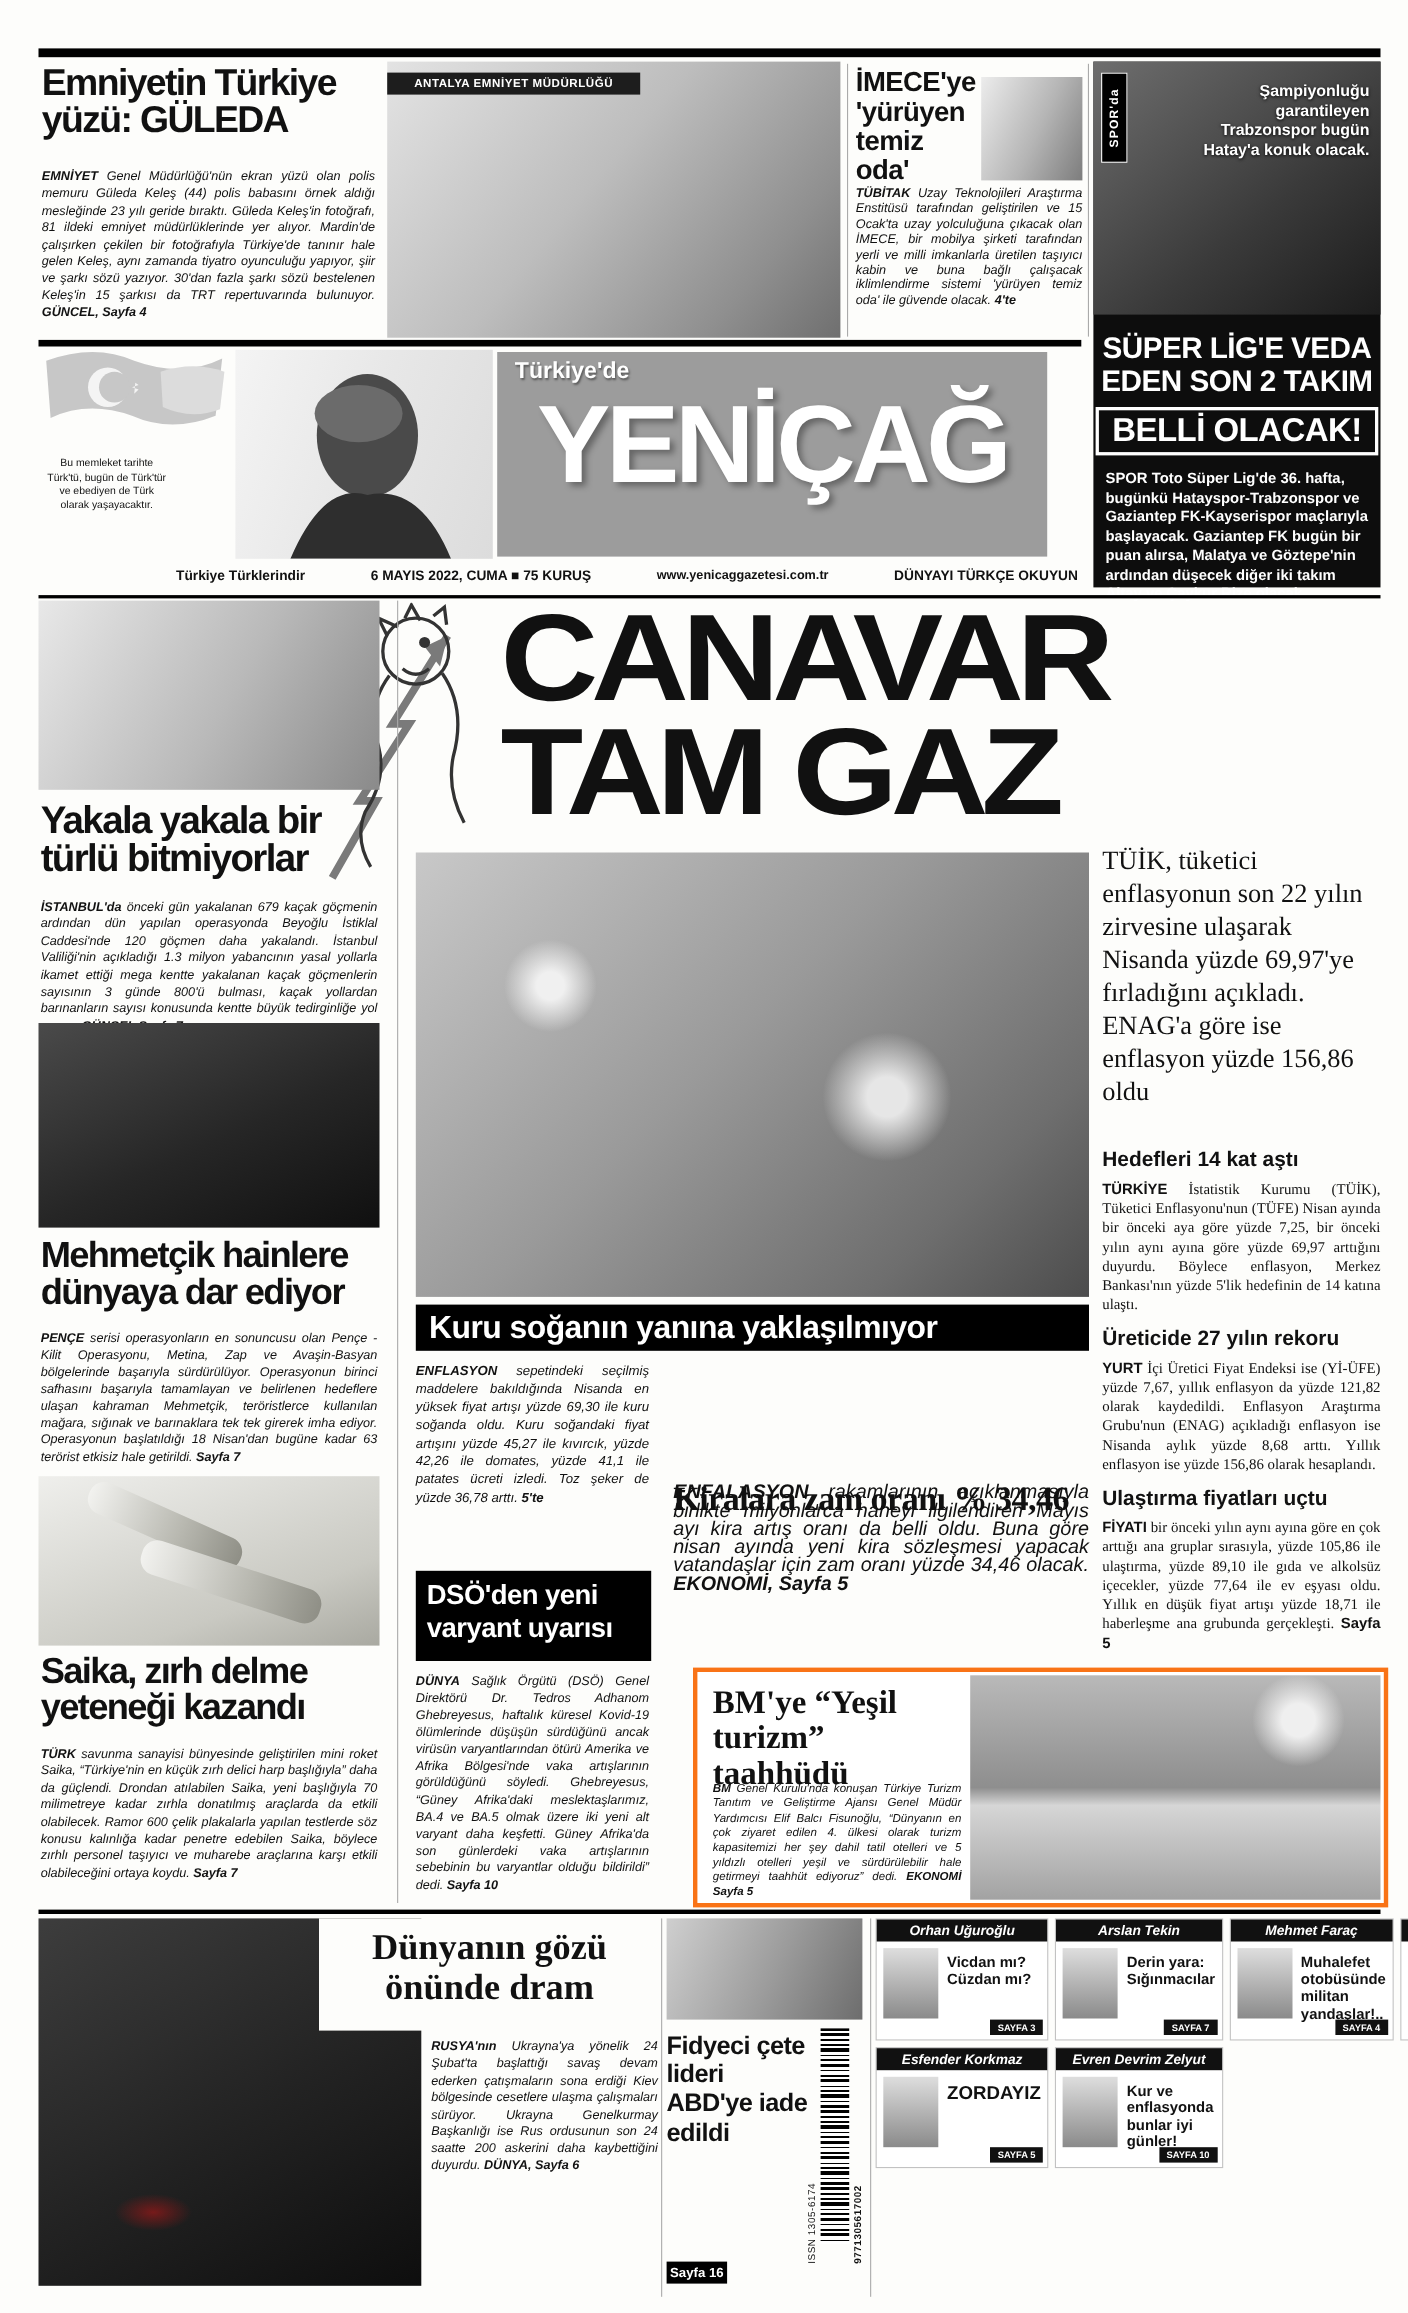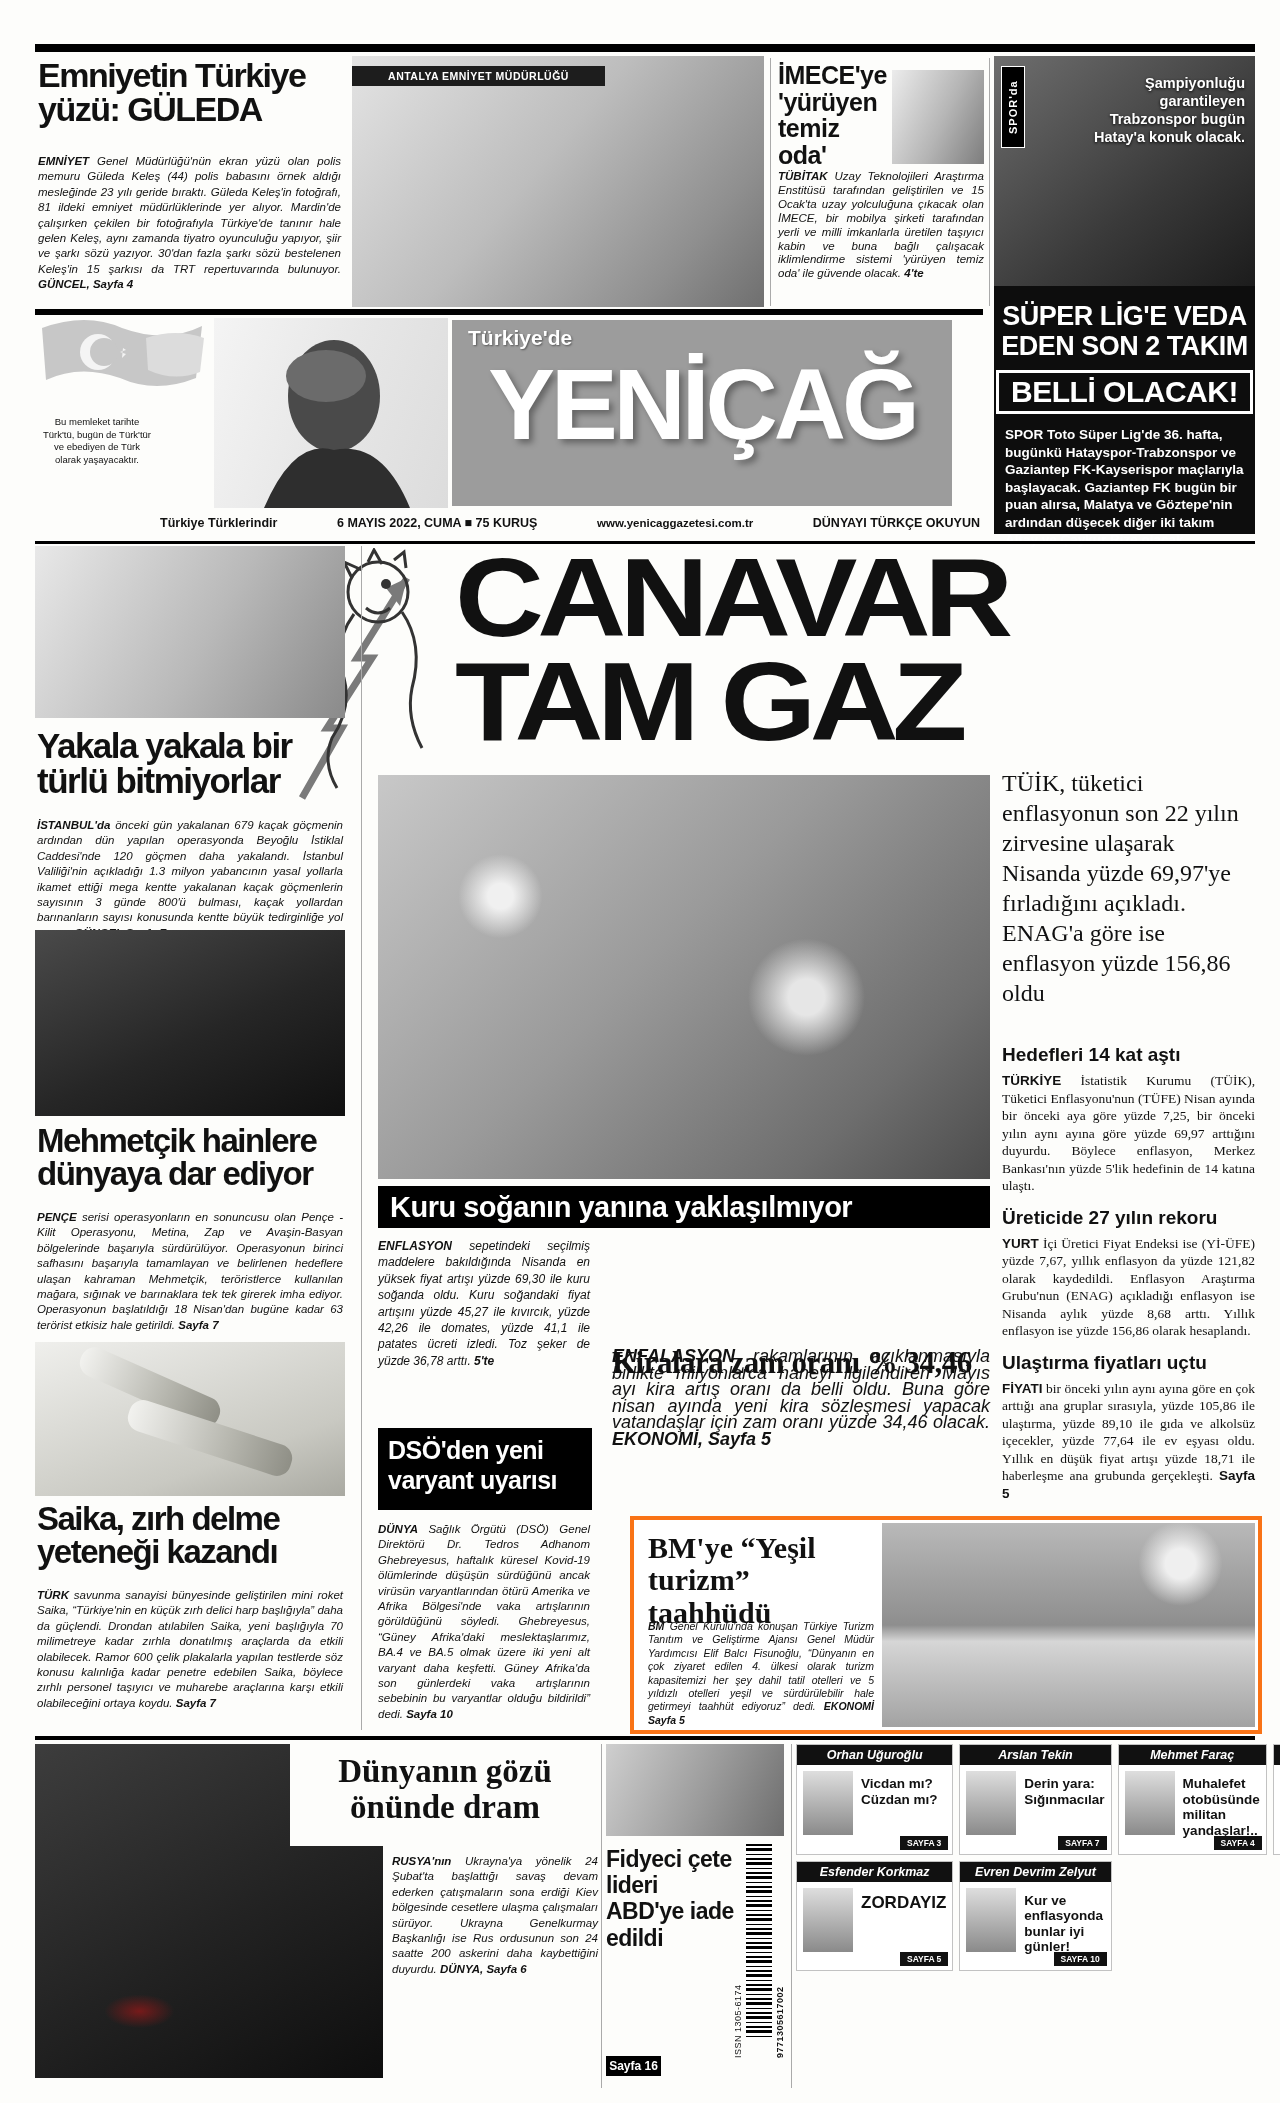--- a/index.html
+++ b/index.html
@@ -69,21 +69,21 @@
   <div class="abs rule" style="left:35px;top:44px;width:1220px;height:8px;"></div>
 
   <div class="abs h-sans" style="left:38px;top:58px;width:307px;font-size:34px;">Emniyetin Türkiye yüzü: GÜLEDA</div>
   <p class="abs bodytext" style="left:38px;top:154px;width:303px;margin:0;">
     <b class="lead">EMNİYET</b>
     <span>Genel Müdürlüğü'nün ekran yüzü olan polis memuru Güleda Keleş (44) polis babasını örnek aldığı mesleğinde 23 yılı geride bıraktı. Güleda Keleş'in fotoğrafı, 81 ildeki emniyet müdürlüklerinde yer alıyor. Mardin'de çalışırken çekilen bir fotoğrafıyla Türkiye'de tanınır hale gelen Keleş, aynı zamanda tiyatro oyunculuğu yapıyor, şiir ve şarkı sözü yazıyor. 30'dan fazla şarkı sözü bestelenen Keleş'in 15 şarkısı da TRT repertuvarında bulunuyor.</span>
     <b class="ref">GÜNCEL, Sayfa 4</b>
   </p>
 
   <div class="abs photo" style="left:352px;top:56px;width:412px;height:251px;">
-    <div class="banner abs" style="left:0;top:10px;width:253px;height:20px;">ANTALYA EMNİYET MÜDÜRLÜĞÜ</div>
+    <div class="banner abs" style="left:0;top:10px;width:230px;height:20px;">ANTALYA EMNİYET MÜDÜRLÜĞÜ</div>
   </div>
 
   <div class="abs vrule" style="left:770px;top:58px;height:248px;"></div>
 
   <div class="abs h-sans" style="left:778px;top:62px;width:114px;font-size:25px;letter-spacing:-.5px;line-height:1.06;">İMECE'ye 'yürüyen temiz oda'</div>
   <div class="abs photo" style="left:892px;top:70px;width:92px;height:94px;background:linear-gradient(115deg,#ececec,#b5b5b5 55%,#7d7d7d);"></div>
   <p class="abs bodytext" style="left:778px;top:170px;width:206px;margin:0;font-size:11.5px;line-height:13.9px;">
     <b class="lead">TÜBİTAK</b>
     <span>Uzay Teknolojileri Araştırma Enstitüsü tarafından geliştirilen ve 15 Ocak'ta uzay yolculuğuna çıkacak olan İMECE, bir mobilya şirketi tarafından yerli ve milli imkanlarla üretilen taşıyıcı kabin ve buna bağlı çalışacak iklimlendirme sistemi 'yürüyen temiz oda' ile güvende olacak.</span>
     <b class="ref">4'te</b>

